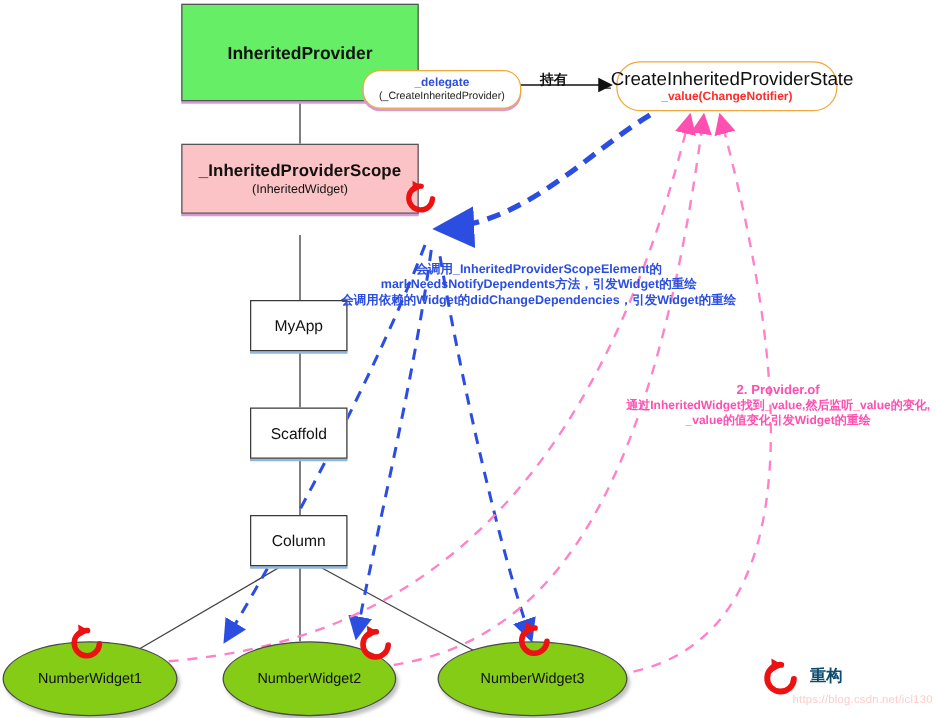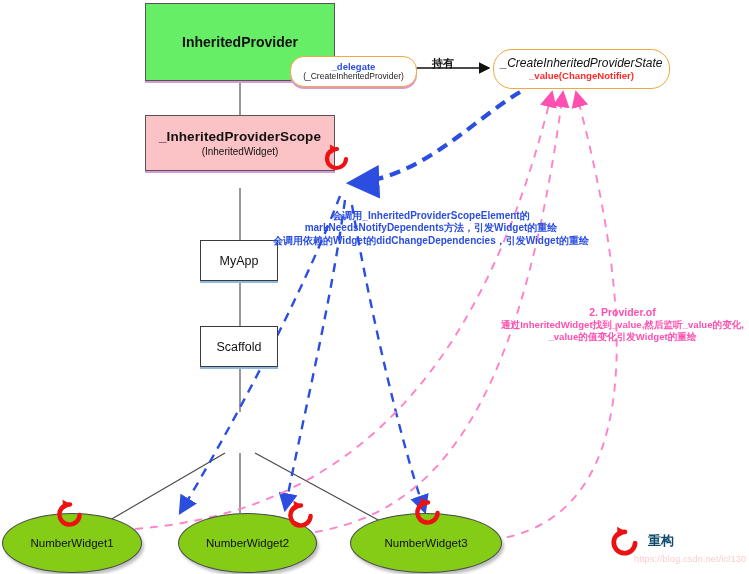--- a/index.html
+++ b/index.html
@@ -47,21 +47,21 @@
     box-shadow:0 2px 0 0 #d79ad7;
   }
   .pill .t1{font-size:9.5px;font-weight:bold;color:#2b4ee0;line-height:1.05;}
   .pill .t2{font-size:8.5px;color:#222;line-height:1.05;}
 
   .state-box{
     position:absolute;left:493px;top:49px;width:175px;height:38px;
     background:#ffffff;border:1.6px solid #f0a93c;border-radius:19px;
     display:flex;flex-direction:column;align-items:center;justify-content:center;
   }
-  .state-box .t1{font-size:12px;color:#111;line-height:1.15;font-style:italic;}
+  .state-box .t1{font-size:15px;color:#111;line-height:1.15;}
   .state-box .t2{font-size:9.6px;font-weight:bold;color:#ff2b2b;line-height:1.15;}
 
   .hold-label{
     position:absolute;left:432px;top:56px;font-size:11px;color:#111;font-weight:bold;
   }
 
   .ellipse{
     position:absolute;border-radius:50%;
     background:#84cc16;border:1.4px solid #4a4a4a;
     display:flex;align-items:center;justify-content:center;
@@ -155,20 +155,23 @@
     <path d="M15,7 A9.5,9.5 0 1,0 24,17" fill="none" stroke="#ee1111" stroke-width="4.2" stroke-linecap="round"></path>
     <path d="M8,2.5 L16.5,7.4 L8.5,12 z" fill="#ee1111"></path>
   </svg>
 
   <div class="node box-white b-scaffold">
     <div class="t1">Scaffold</div>
   </div>
   <div class="node box-white b-myapp">
     <div class="t1">MyApp</div>
   </div>
+  <div class="node box-white b-column">
+    <div class="t1">Column</div>
+  </div>
 
   <div class="ellipse e1">
     <span>NumberWidget1</span>
   </div>
   <div class="ellipse e2">
     <span>NumberWidget2</span>
   </div>
   <div class="ellipse e3">
     <span>NumberWidget3</span>
   </div>

